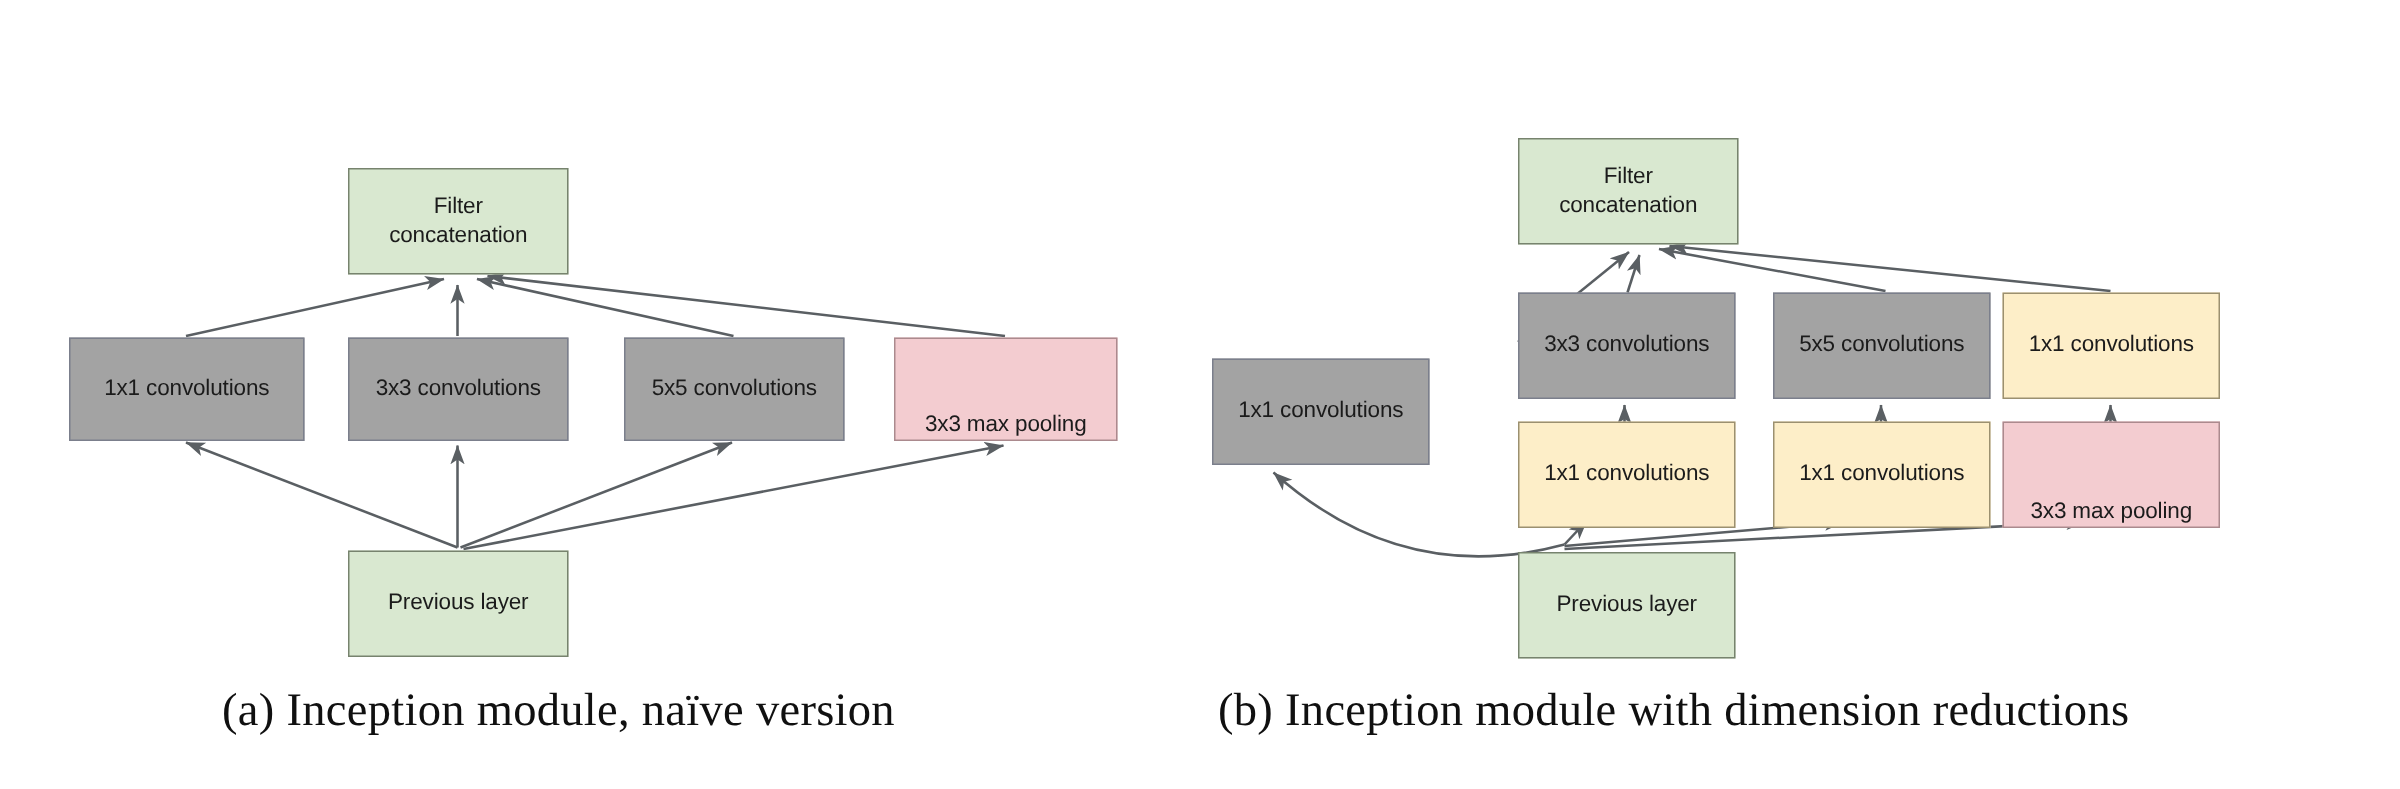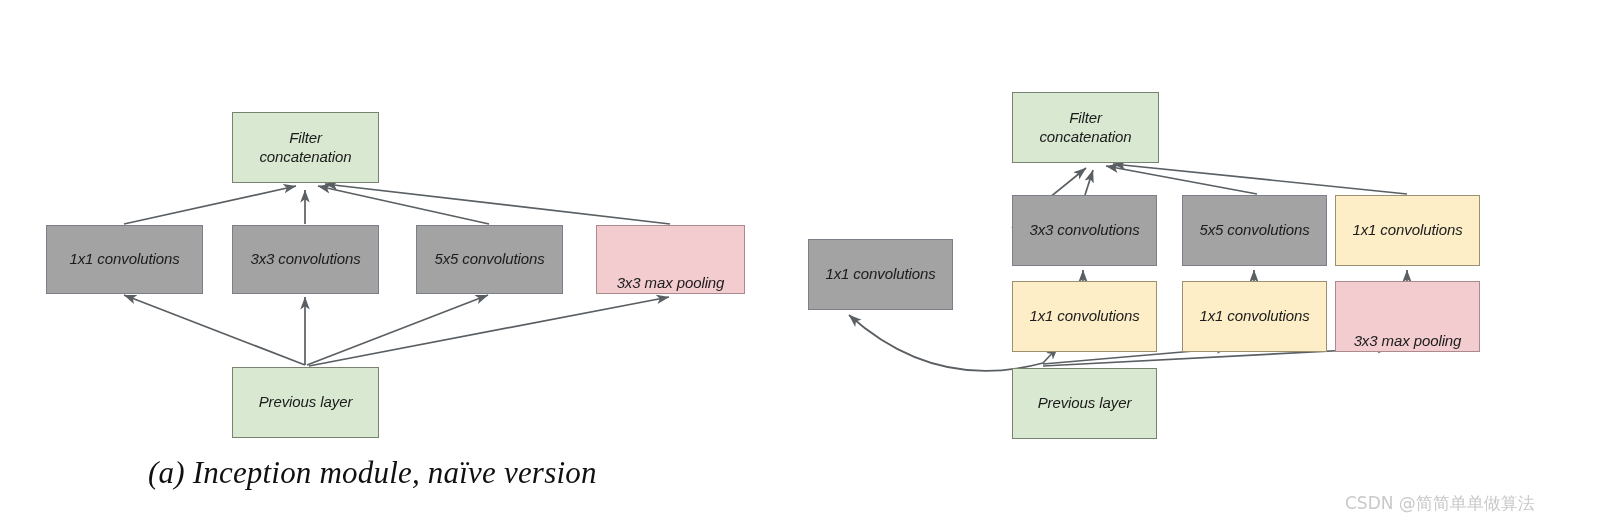--- a/index.html
+++ b/index.html
@@ -14,21 +14,20 @@
     position: relative;
     width: 1600px;
     height: 526px;
     background: #ffffff;
     overflow: hidden;
   }
   .panel {
     position: absolute;
     top: 0;
     height: 441px;
-    font-style: italic;
   }
   #panel-a { left: 0px; width: 790px; }
   #panel-b { left: 790px; width: 810px; }
 
   .diagram-svg {
     position: absolute;
     left: 0;
     top: 0;
   }
 
@@ -189,17 +188,17 @@
     </div>
 
     <div class="node red" style="left:545px; top:281px; width:145px; height:71px;">
       <span>3x3 max pooling</span>
     </div>
 
     <div class="node green" style="left:222px; top:368px; width:145px; height:71px;">
       <span>Previous layer</span>
     </div>
 
+    <div class="caption" id="caption-b">(b)  Inception module with dimension reductions</div>
   </div>
 
-  <div class="watermark">CSDN @简简单单做算法</div>
 
 </div>
 
 </body></html>

